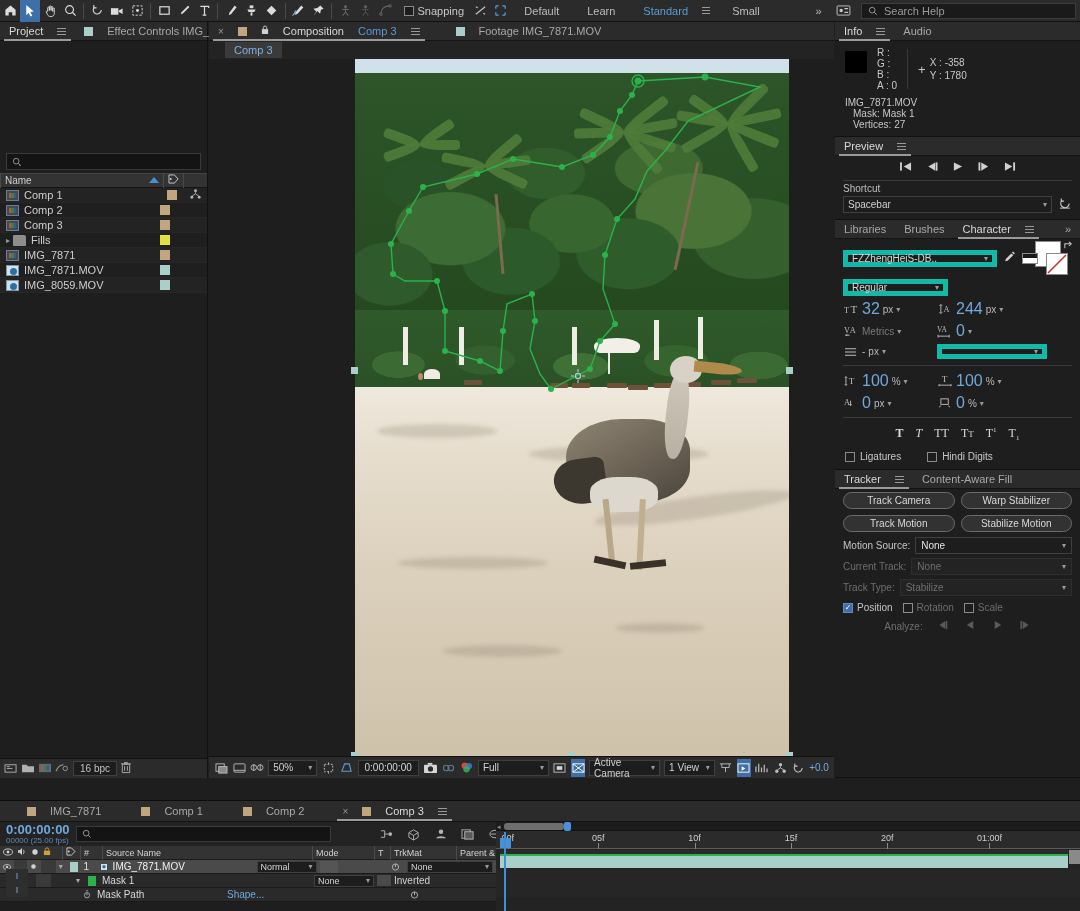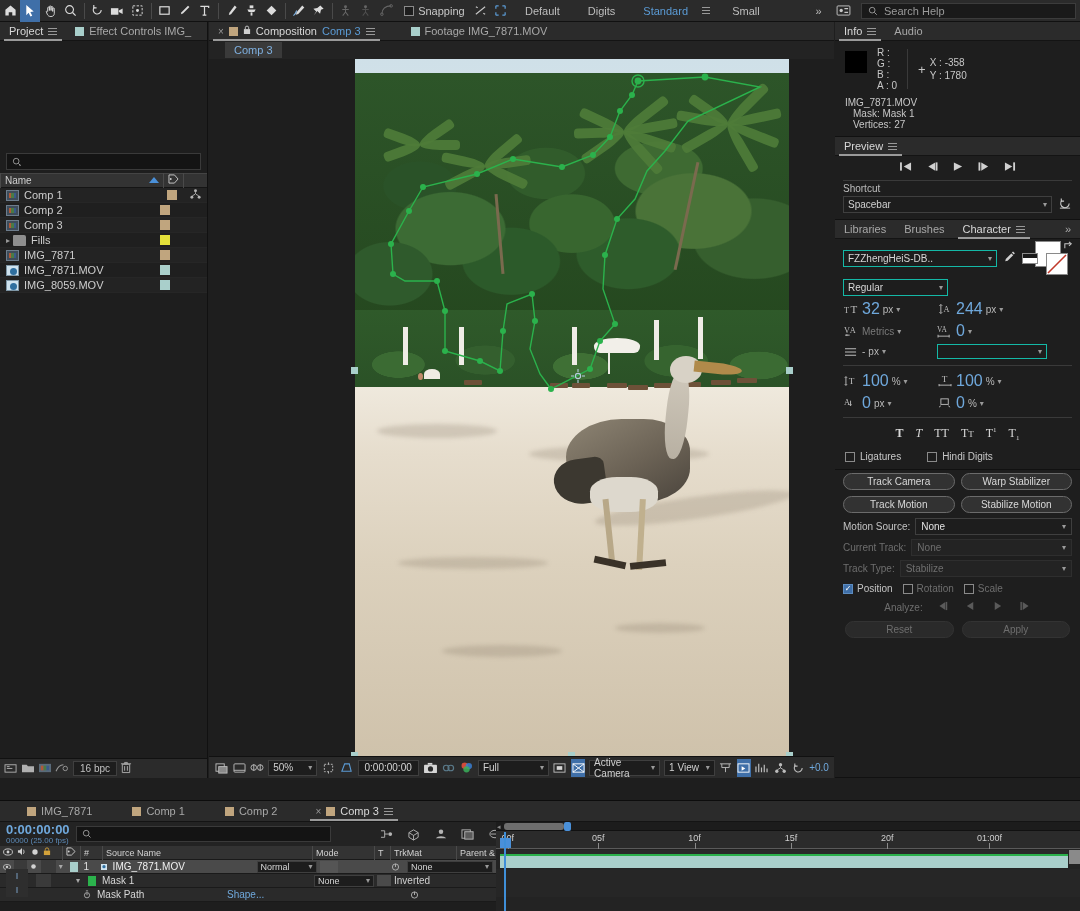--- a/index.html
+++ b/index.html
@@ -44,21 +44,21 @@
     height: 16px; width: 236px; padding: 0 6px; margin-left: 6px; margin-right: 4px;
     color: #9a9a9a;
   }
 
   
   .tabbar {
     height: 19px; background: #2b2b2b; display: flex; align-items: center;
     border-bottom: 1px solid #141414; position: relative;
   }
   .tab {
-    display: flex; align-items: center; gap: 5px; height: 19px;
+    display: flex; align-items: center; gap: 14px; height: 19px;
     padding: 0 9px; color: #a8a8a8; cursor: pointer; font-size: 11px;
     position: relative; white-space: nowrap;
   }
   .tab.active { color: #d8d8d8; }
   .tab.active::after {
     content: ""; position: absolute; left: 4px; right: 4px; bottom: 0;
     height: 2px; background: #9a9a9a;
   }
   .tabsq { width: 9px; height: 9px; background: #c0a57e; }
   .tabsq.teal { background: #a9cfcb; }
@@ -201,21 +201,21 @@
   #infoMeta { padding: 2px 10px 6px 10px; font-size: 10px; line-height: 11px; color: #c7c7c7; }
 
   
   #prevBtns { display:flex; justify-content:center; gap: 12px; padding: 5px 0 6px 0; color:#d0d0d0; }
   #shortcutLbl { padding: 2px 8px 2px 8px; font-size: 10px; color:#bdbdbd; }
   #shortcutRow { display:flex; align-items:center; gap:6px; padding: 0 8px 6px 8px; }
 
   
   .charRow { display:flex; align-items:center; gap:6px; padding: 2px 8px; }
   .fontsel {
-    background:#1d1d1d; border:1px solid #14b8a6; height:17px; flex:1;
+    background:#1d1d1d; border:5px solid #14b8a6; height:17px; flex:1;
     display:flex; align-items:center; justify-content:space-between; padding:0 4px;
     font-size:10px; color:#d6d6d6;
   }
   .numfield { color:#6fa8dc; font-size:16px; }
   .unit { color:#b9b9b9; font-size:10px; }
   .cfield { display:flex; align-items:center; gap:3px; width: 88px; }
   .cicon { width:16px; height:14px; display:flex; align-items:center; justify-content:center; color:#bdbdbd; font-size:10px;}
   .caret { color:#9a9a9a; font-size:8px; }
   #swatches { position:relative; width:50px; height:34px; }
   .styleBtns { display:flex; justify-content:center; gap:12px; padding:5px 0; color:#d8d8d8; font-size:12px;}
@@ -404,21 +404,21 @@
       </svg>
   </div>
   <div class="tool">
     <svg width="13" height="13" viewBox="0 0 14 14">
         <path d="M2 2h3M2 2v3M12 2h-3M12 2v3M2 12h3M2 12v-3M12 12h-3M12 12v-3" stroke="#5b9bd5" stroke-width="1.3" fill="none"></path>
       </svg>
   </div>
 
   <div id="wsarea">
     <div class="ws">Default</div>
-    <div class="ws">Digits</div>
+    <div class="ws">Learn</div>
     <div class="ws sel">Standard</div>
     <span class="hamb" style="margin-right:8px">
         <i></i>
         <i></i>
         <i></i>
       </span>
     <div class="ws">Small Screen</div>
     <div class="ws" style="padding:0 10px">»</div>
     <div class="tool">
       <svg width="15" height="11" viewBox="0 0 16 12">
@@ -1137,20 +1137,33 @@
         <span>Ligatures</span>
       </span>
       <span style="display:flex;align-items:center;gap:5px">
         <span class="chk"></span>
         <span>Hindi Digits</span>
       </span>
     </div>
   </div>
 
   <div class="sect" style="flex:1">
+    <div class="tabbar">
+      <div class="tab active">
+        <span>Tracker</span>
+        <span class="hamb">
+            <i></i>
+            <i></i>
+            <i></i>
+          </span>
+      </div>
+      <div class="tab">
+        <span>Content-Aware Fill</span>
+      </div>
+    </div>
 
     <div class="trBtnRow">
       <span class="trBtn">Track Camera</span>
       <span class="trBtn">Warp Stabilizer</span>
     </div>
     <div class="trBtnRow">
       <span class="trBtn">Track Motion</span>
       <span class="trBtn">Stabilize Motion</span>
     </div>
 
@@ -1212,24 +1225,20 @@
           </svg>
       </span>
       <span>
         <svg width="13" height="10" viewBox="0 0 14 11">
             <rect x="2.5" y="1" width="1.6" height="9" fill="#5a5a5a"></rect>
             <path d="M5 1v9l6.5-4.5z" fill="#5a5a5a"></path>
           </svg>
       </span>
     </div>
 
-    <div class="trBtn2Row" style="padding-top:6px">
-      <span class="trBtn2">Reset</span>
-      <span class="trBtn2">Apply</span>
-    </div>
   </div>
 </div>
 
 <div id="timeline">
   <div id="tlTabs">
     <div class="tab" style="margin-left:18px">
       <span class="tabsq"></span>
       <span>IMG_7871</span>
     </div>
     <div class="tab" style="margin-left:22px">

